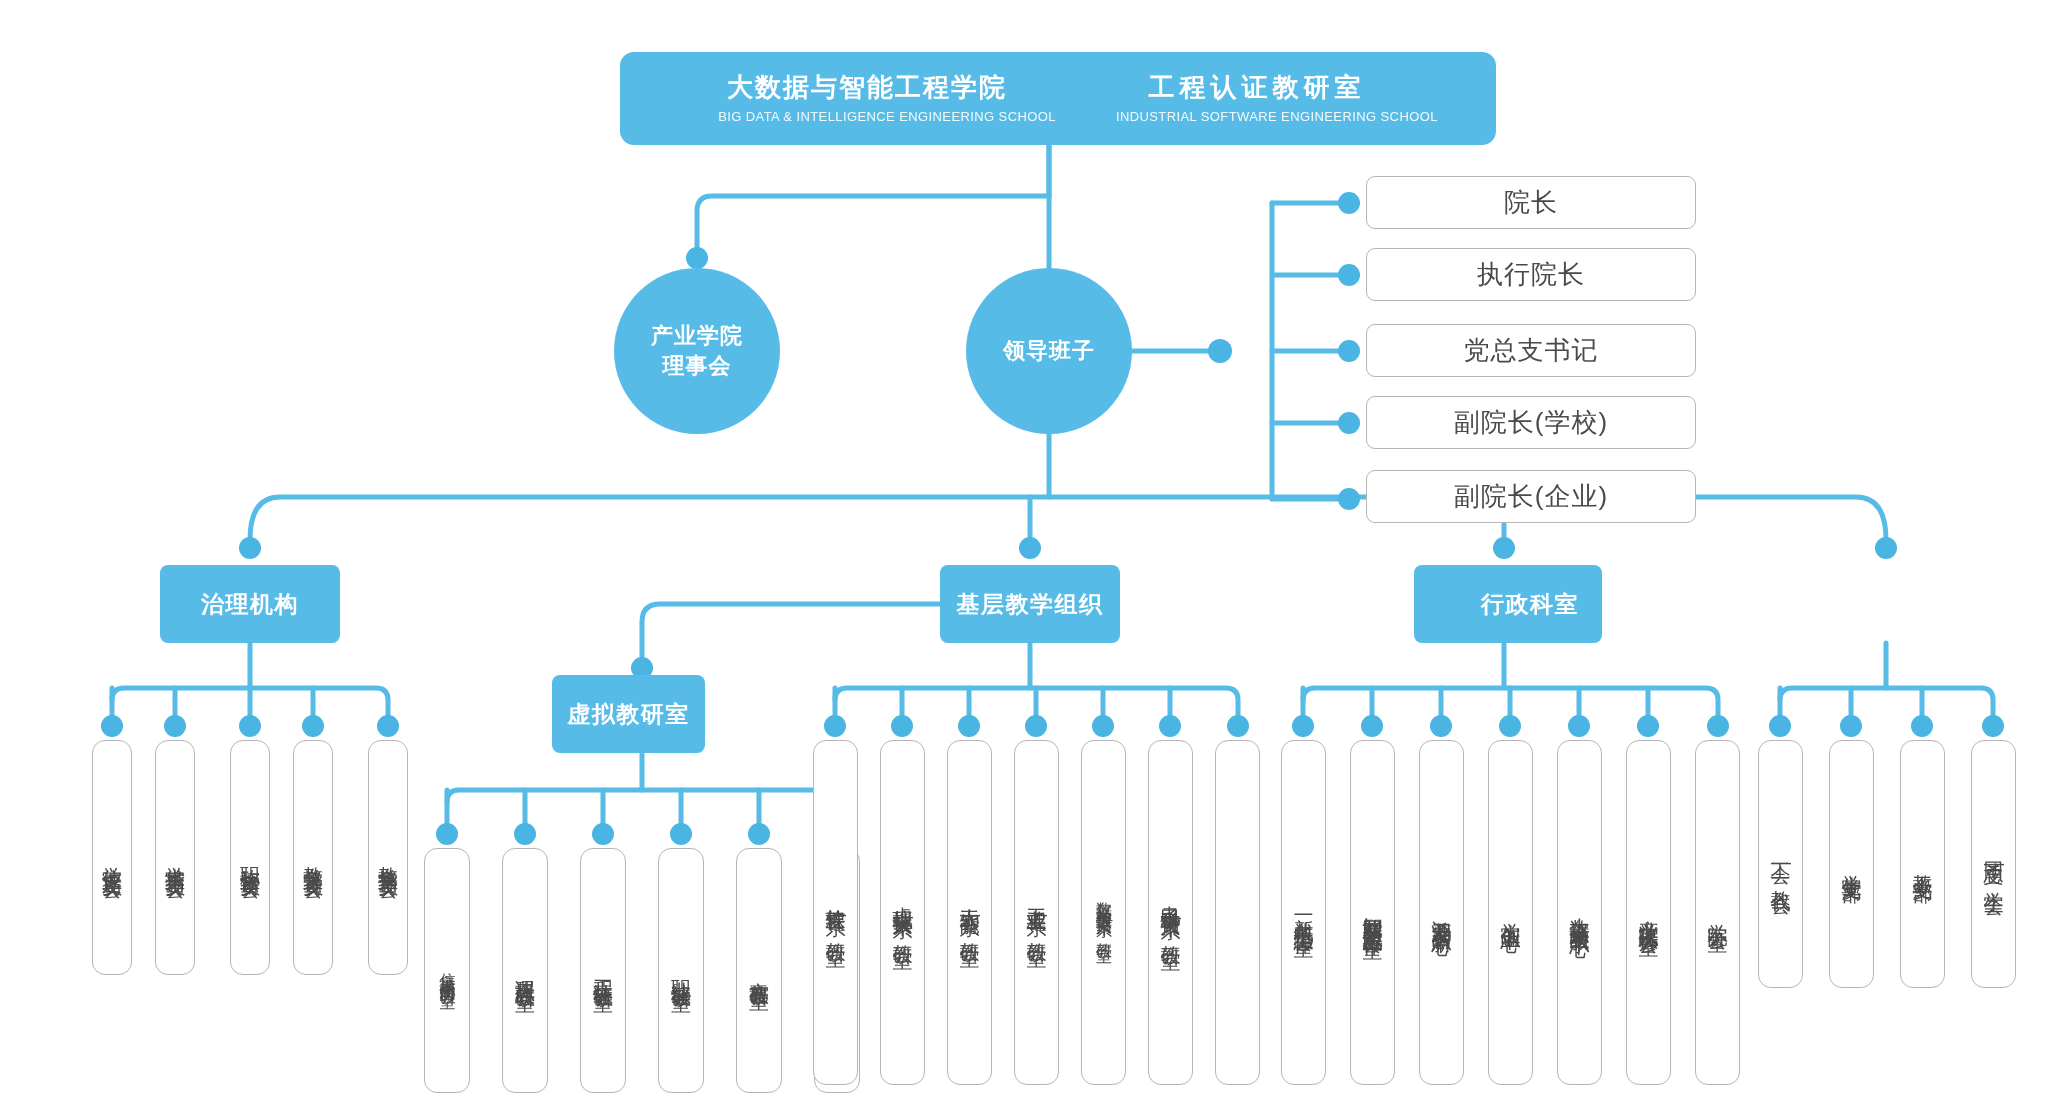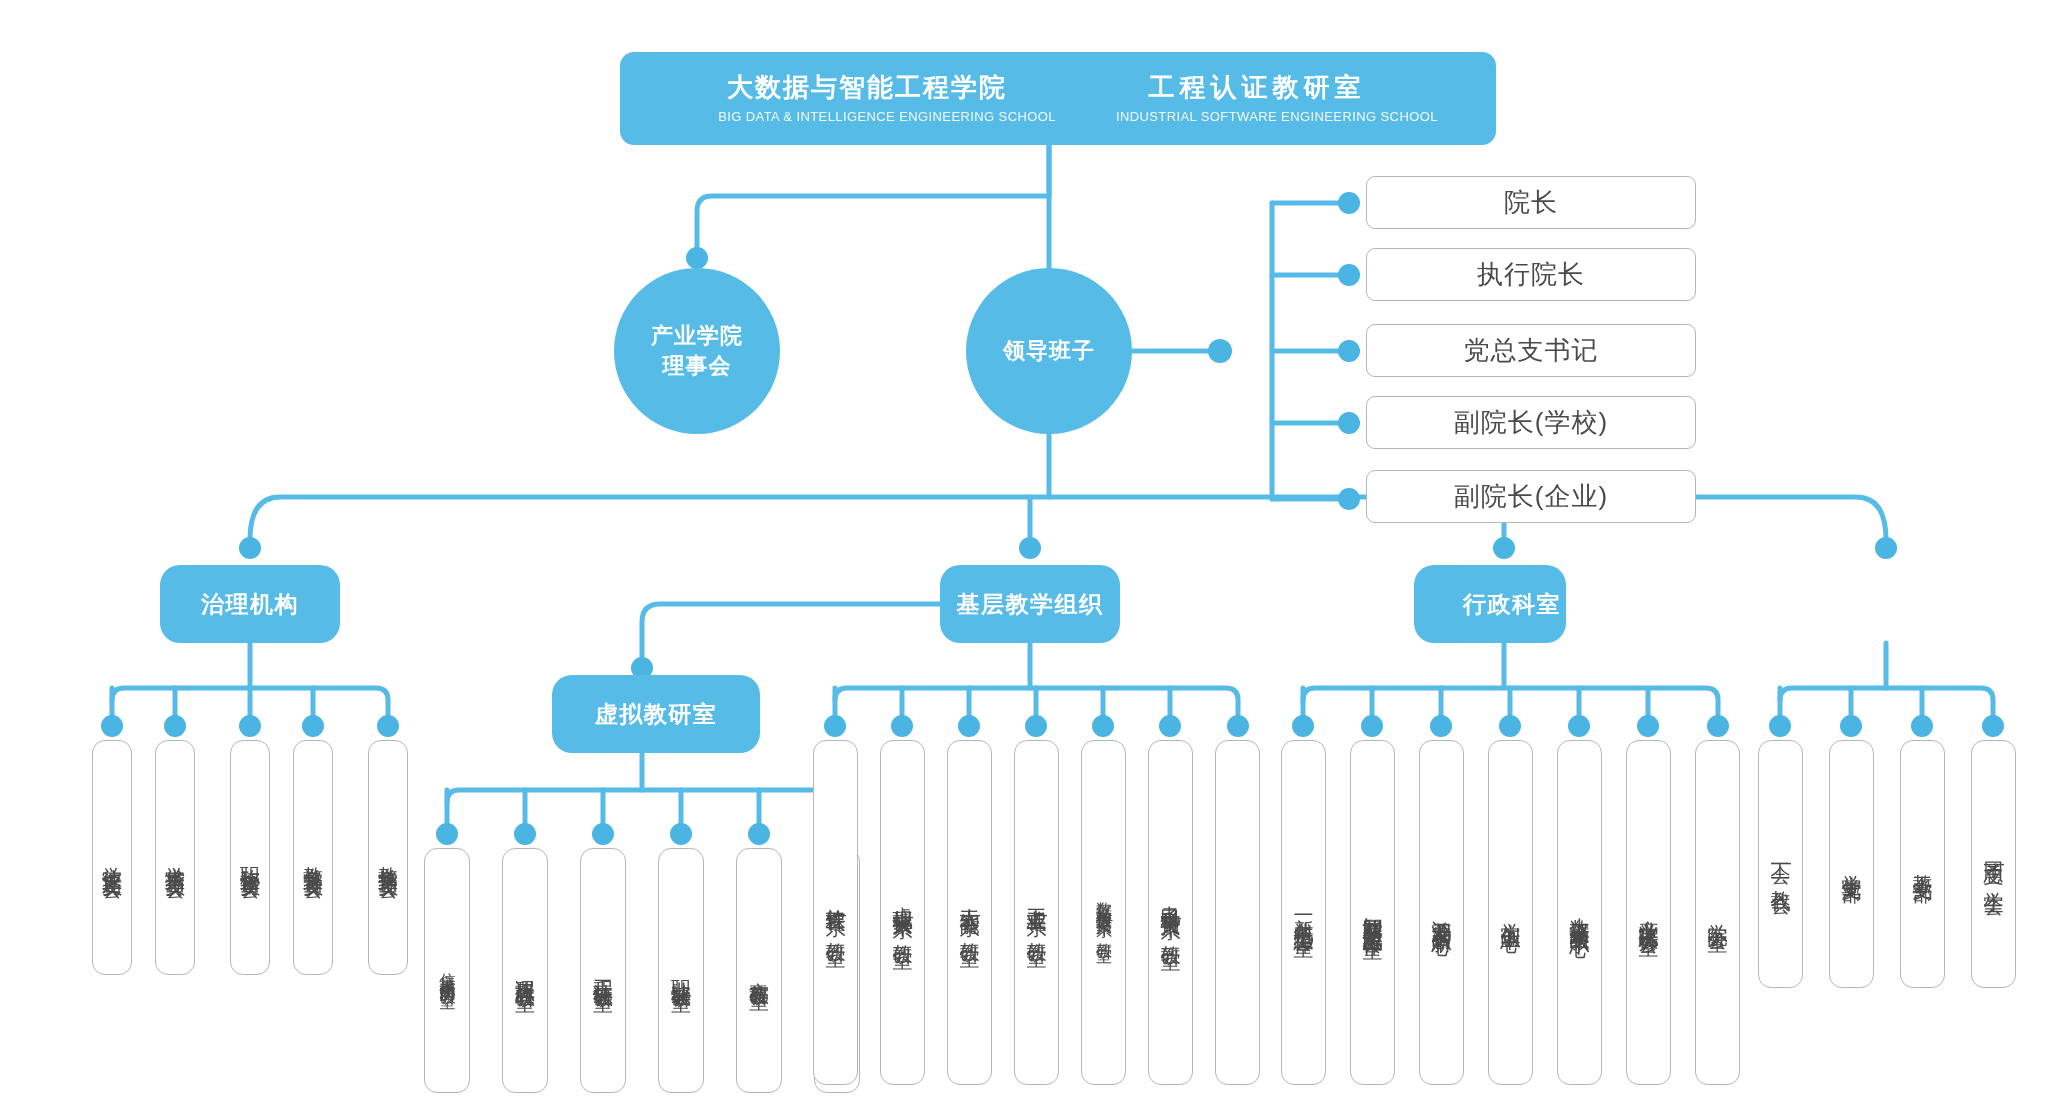--- a/index.html
+++ b/index.html
@@ -45,30 +45,30 @@
   
   .lead-box{
     position:absolute;left:1366px;width:330px;height:53px;
     border:1.4px solid #b6b6b6;border-radius:9px;background:#fff;
     display:flex;align-items:center;justify-content:center;
     color:#4a4a4a;font-size:26px;letter-spacing:1px;box-sizing:border-box;
   }
 
   
   .pill{
-    position:absolute;background:#56bbe6;border-radius:20px;
+    position:absolute;background:#56bbe6;border-radius:8px;
     color:#fff;font-weight:bold;font-size:23px;letter-spacing:1.5px;
     display:flex;align-items:center;justify-content:center;text-align:center;
     box-sizing:border-box;
   }
   #pill-gov{left:160px;top:565px;width:180px;height:78px;}
   #pill-teach{left:940px;top:565px;width:180px;height:78px;}
-  #pill-admin{left:1414px;top:565px;width:152px;height:78px;padding-left:44px;}
+  #pill-admin{left:1414px;top:565px;width:188px;height:78px;padding-left:44px;}
   #pill-party{left:1797px;top:565px;width:180px;height:78px;}
-  #pill-virtual{left:552px;top:675px;width:208px;height:78px;}
+  #pill-virtual{left:552px;top:675px;width:153px;height:78px;}
 
   
   .leaf{
     position:absolute;
     border:1.4px solid #b6b6b6;border-radius:13px;background:#fff;
     box-sizing:border-box;
     display:flex;align-items:center;justify-content:center;
   }
   .leaf span{
     writing-mode:vertical-rl;

